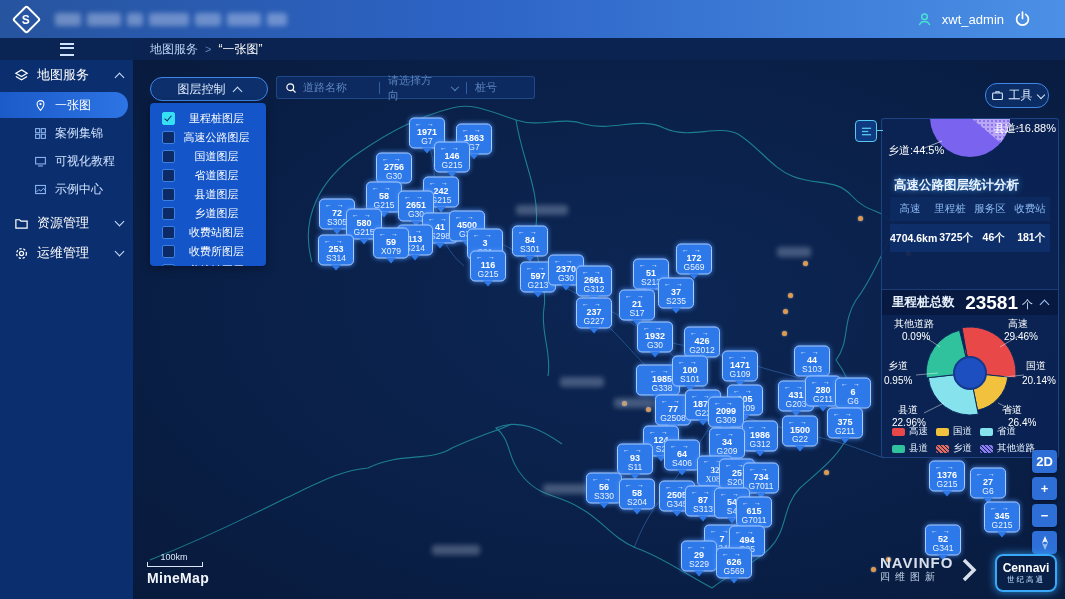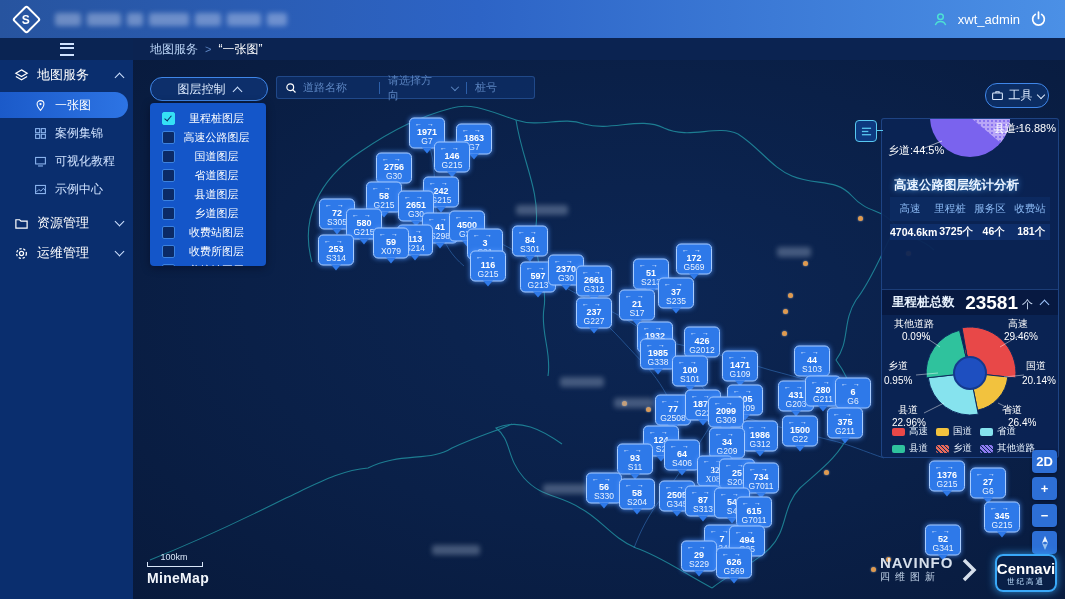--- a/index.html
+++ b/index.html
@@ -8,21 +8,21 @@
   
   .topbar{position:absolute;left:0;top:0;width:1065px;height:38px;z-index:20;
           background:linear-gradient(90deg,#27549f 0%,#2d64c6 45%,#4b90e6 100%);
           display:flex;align-items:center;}
   .logo-mark{width:17px;height:17px;border:2.5px solid #fff;transform:rotate(45deg);
              margin:0 10px 0 16px;display:flex;align-items:center;justify-content:center;border-radius:3px;}
   .logo-mark span{transform:rotate(-45deg);font-weight:bold;font-size:12px;color:#fff;}
   .title-redacted{display:flex;gap:6px;align-items:center;margin-left:8px;}
   .title-redacted i{display:block;height:13px;border-radius:3px;background:rgba(220,230,250,.38);
                     filter:blur(2.5px);}
-  .topbar-right{margin-left:auto;display:flex;align-items:center;gap:10px;padding-right:18px;}
+  .topbar-right{margin-left:auto;display:flex;align-items:center;gap:10px;padding-right:34px;}
   .username{font-size:13px;color:#fff;}
   
   .sidebar{position:absolute;left:0;top:38px;width:133px;height:561px;background:#0a2e6e;z-index:15;}
   .sidebar-top{height:22px;background:#0a2453;display:flex;align-items:center;justify-content:center;}
   .burger{width:14px;height:9px;border-top:2px solid #cfe2ff;border-bottom:2px solid #cfe2ff;position:relative;cursor:pointer;}
   .burger:after{content:"";position:absolute;left:0;top:2.5px;width:100%;height:2px;background:#cfe2ff;}
   .nav-group{display:flex;align-items:center;height:30px;padding:0 10px 0 14px;font-size:13px;cursor:pointer;}
   .nav-group .lbl{margin-left:8px;}
   .nav-sub{display:flex;align-items:center;height:26px;padding-left:34px;font-size:12px;color:#cfe2ff;cursor:pointer;margin:2px 0;}
   .nav-sub .lbl{margin-left:8px;}
@@ -81,21 +81,21 @@
   .ptoggle{position:absolute;left:855px;top:120px;width:20px;height:20px;z-index:9;cursor:pointer;
            border:1px solid #58c8f0;border-radius:4px;background:#0d3a80;display:flex;align-items:center;justify-content:center;}
   .ptoggle:after{content:"";position:absolute;right:-7px;top:9px;width:7px;height:1px;background:#58c8f0;}
   .donut-wrap{position:absolute;left:0;top:0;width:176px;height:54px;overflow:hidden;}
   .dlabel{position:absolute;font-size:11px;color:#fff;z-index:2;}
   .ptitle{position:absolute;left:12px;top:58px;font-size:12.5px;font-weight:bold;color:#eaf4ff;
           text-shadow:0 0 6px rgba(80,170,255,.9);}
   .stats{position:absolute;left:8px;top:78px;width:160px;}
   .stats .hrow{display:flex;height:24px;align-items:center;background:rgba(16,50,112,.45);}
   .stats .hrow span{flex:1;text-align:center;font-size:10.5px;color:#8ab8f2;}
-  .stats .vrow{display:flex;height:16px;align-items:center;background:rgba(18,56,126,.55);margin-top:3px;}
+  .stats .vrow{display:flex;height:28px;align-items:center;background:rgba(18,56,126,.55);margin-top:3px;}
   .stats .vrow span{flex:1;text-align:center;font-size:10.5px;color:#fff;font-weight:bold;}
   .stats .vrow.alt{background:rgba(10,34,82,.6);font-weight:normal;}
   .stats .vrow.alt span{font-weight:normal;}
   .mhead{position:absolute;left:0;top:170px;width:176px;height:26px;background:rgba(7,24,62,.85);
          border-top:1px solid rgba(70,130,220,.35);display:flex;align-items:center;padding:0 10px;box-sizing:border-box;}
   .mhead .t{font-size:12.5px;font-weight:bold;color:#eaf4ff;}
   .mhead .total{margin-left:auto;font-size:19px;font-weight:bold;color:#fff;}
   .mhead .unit{font-size:11px;color:#d7e8ff;margin:4px 2px 0 4px;}
   .rose-wrap{position:absolute;left:0;top:198px;width:176px;height:108px;}
   .rlabel{position:absolute;font-size:10px;color:#fff;white-space:nowrap;}
@@ -110,21 +110,21 @@
   .scalebar{position:absolute;left:147px;top:552px;z-index:10;}
   .scalebar .lab{font-size:9px;color:#d9e6f8;text-align:center;width:54px;}
   .scalebar .bar{width:54px;height:4px;border-left:1.5px solid #d9e6f8;border-right:1.5px solid #d9e6f8;border-bottom:1.5px solid #d9e6f8;}
   .minemap{position:absolute;left:147px;top:570px;font-size:14px;font-weight:bold;color:#f2f6fc;z-index:10;letter-spacing:.3px;}
   .navinfo{position:absolute;left:880px;top:556px;z-index:10;display:flex;align-items:center;gap:8px;opacity:.92;}
   .navinfo .en{font-size:15px;font-weight:bold;color:#e8f0fa;letter-spacing:1px;line-height:14px;}
   .navinfo .cn{font-size:10px;color:#cfe0f4;letter-spacing:5px;}
   .cennavi{position:absolute;left:995px;top:554px;width:58px;height:34px;z-index:10;
            border:2px solid #39a8f8;border-radius:8px;box-shadow:0 0 9px rgba(57,168,248,.8);
            display:flex;flex-direction:column;align-items:center;justify-content:center;background:rgba(10,35,80,.5);}
-  .cennavi .en{font-size:15px;font-weight:bold;color:#fff;}
+  .cennavi .en{font-size:12px;font-weight:bold;color:#fff;}
   .cennavi .cn{font-size:7.5px;color:#bfe0ff;letter-spacing:2px;}
 </style>
 </head>
 <body>
 
 <div id="app">
 
   <div class="topbar">
     <div class="logo-mark">
         <span>S</span>
@@ -386,21 +386,21 @@
         <div class="marker" style="left: 522px; top: 277px;">
           <span class="arr">←→</span>
           <span class="num">1932</span>
           <span class="code">G30</span>
         </div>
         <div class="marker" style="left: 569px; top: 282px;">
           <span class="arr">←→</span>
           <span class="num">426</span>
           <span class="code">G2012</span>
         </div>
-        <div class="marker" style="left: 525px; top: 294px;">
+        <div class="marker" style="left: 525px; top: 320px; padding-left: 8px;">
           <span class="arr">←→</span>
           <span class="num">1985</span>
           <span class="code">G338</span>
         </div>
         <div class="marker" style="left: 557px; top: 311px;">
           <span class="arr">←→</span>
           <span class="num">100</span>
           <span class="code">S101</span>
         </div>
         <div class="marker" style="left: 607px; top: 306px;">

